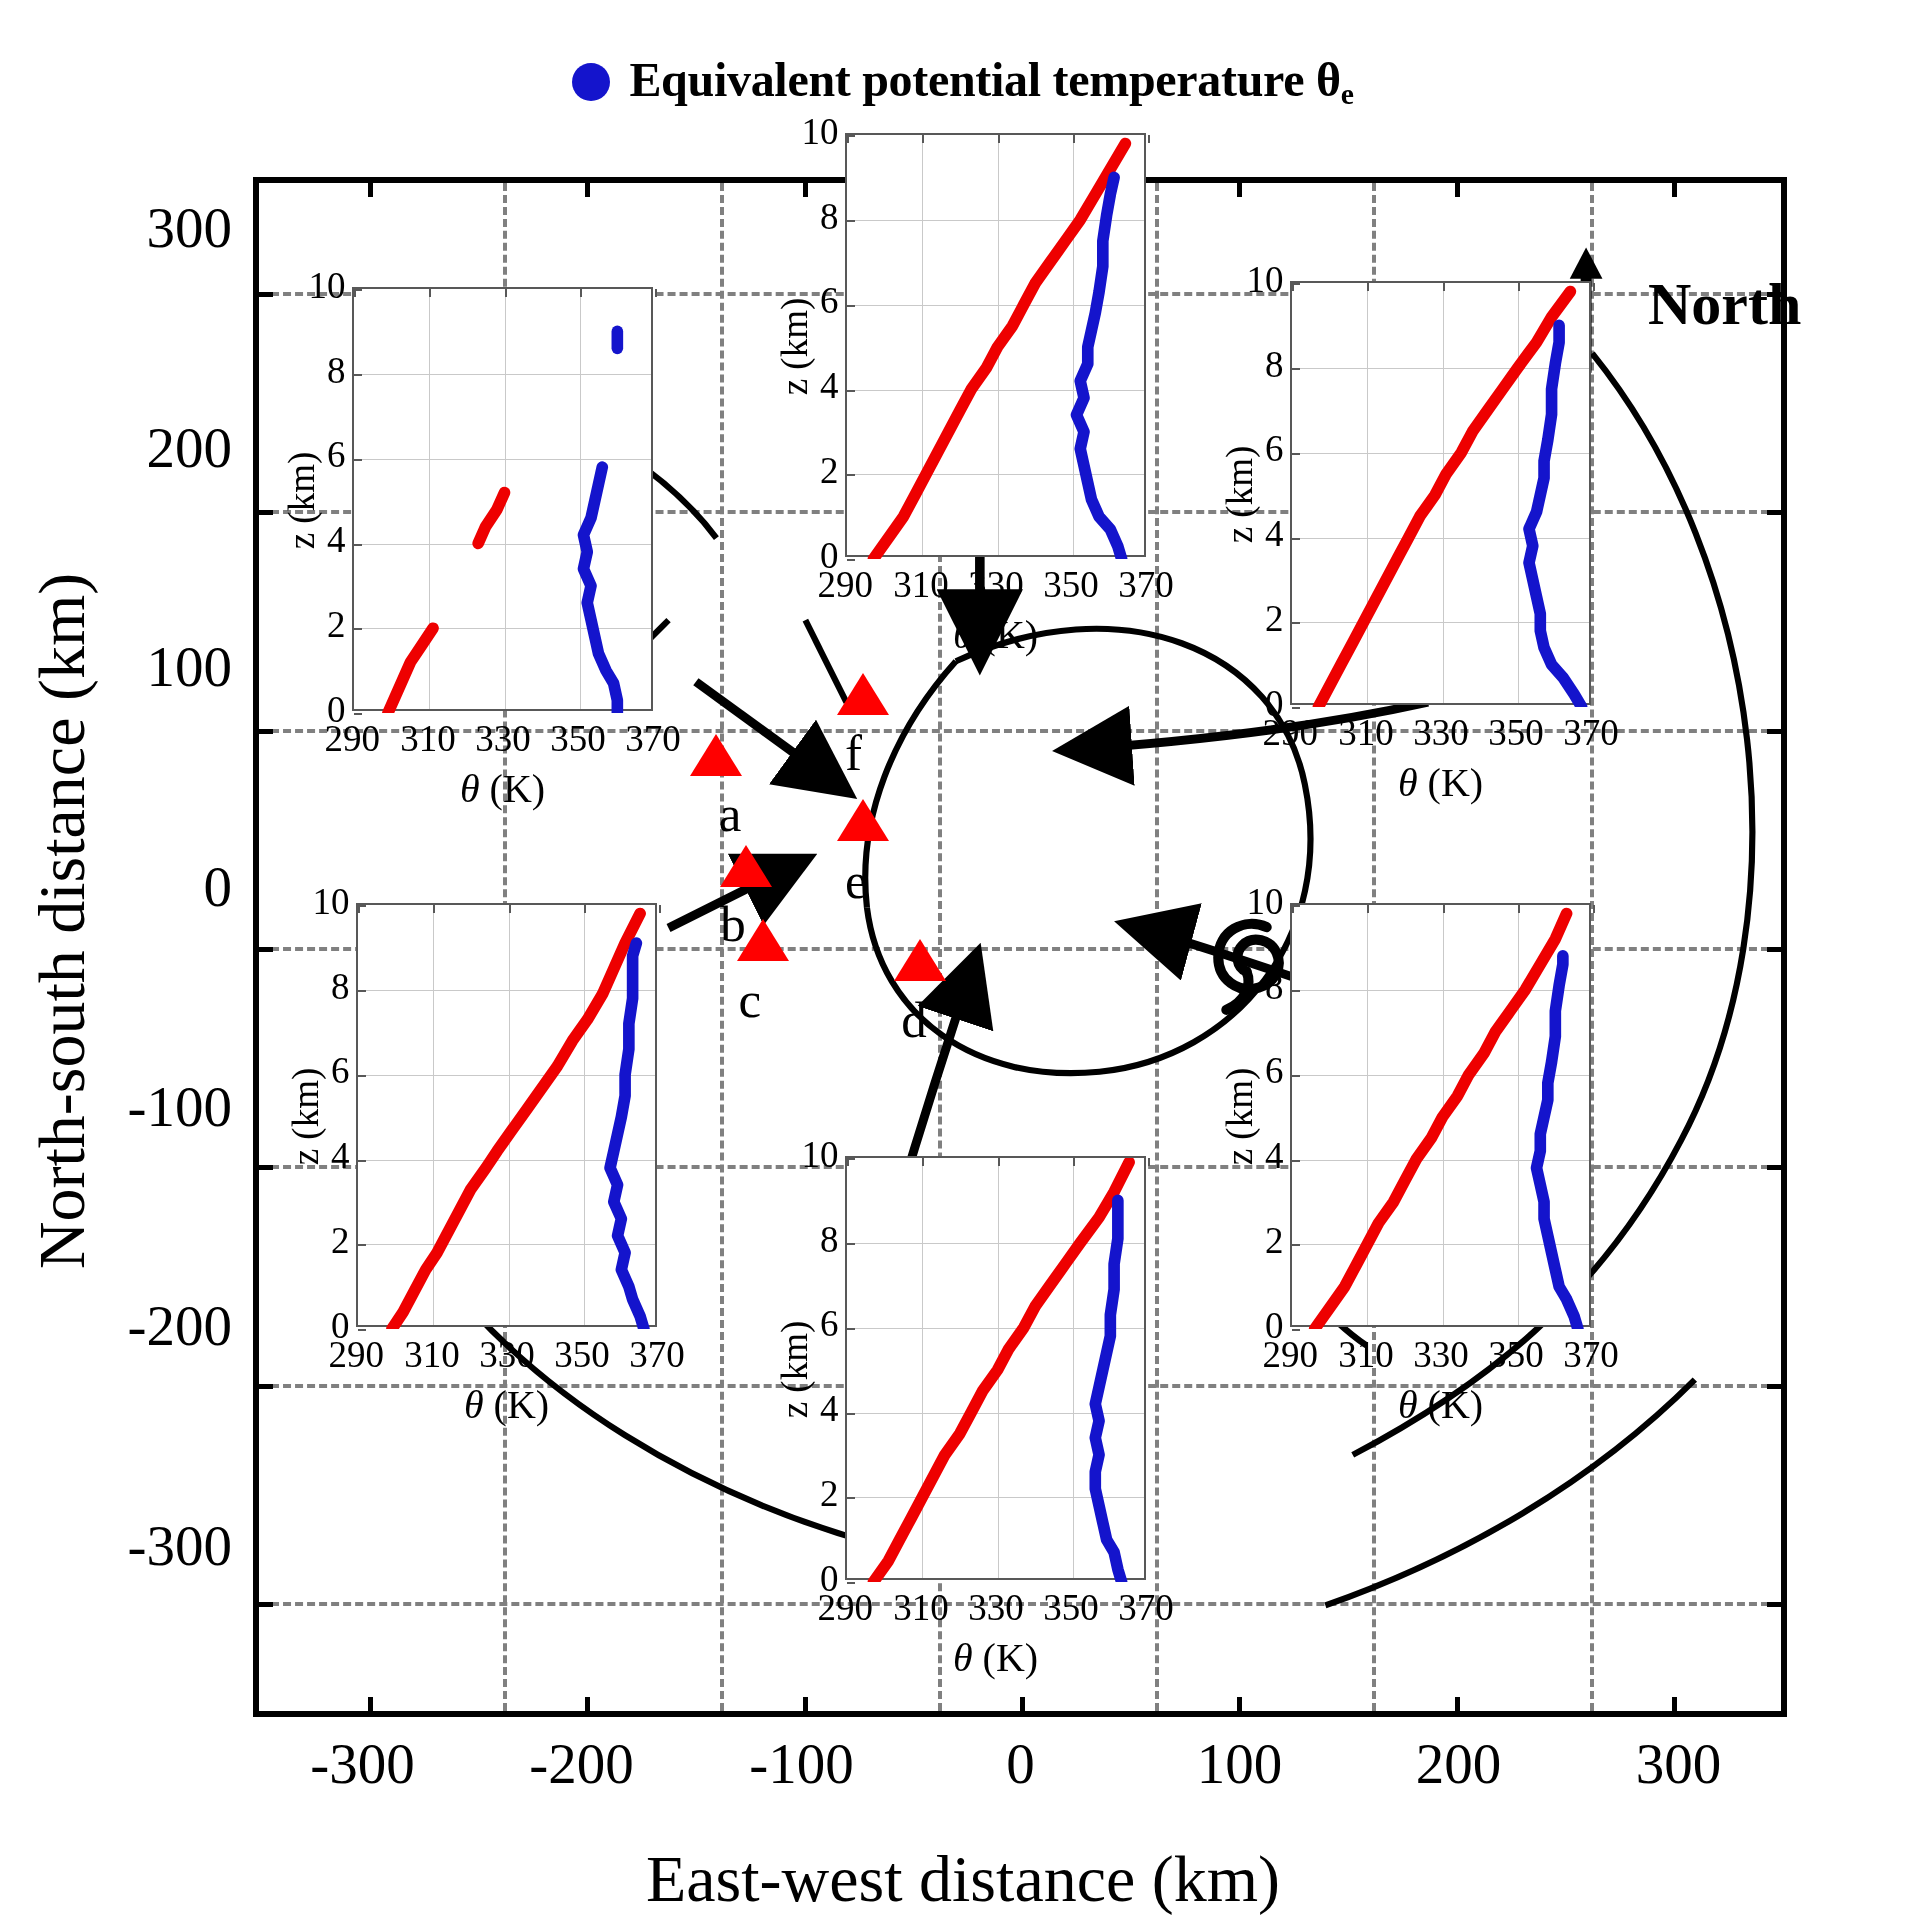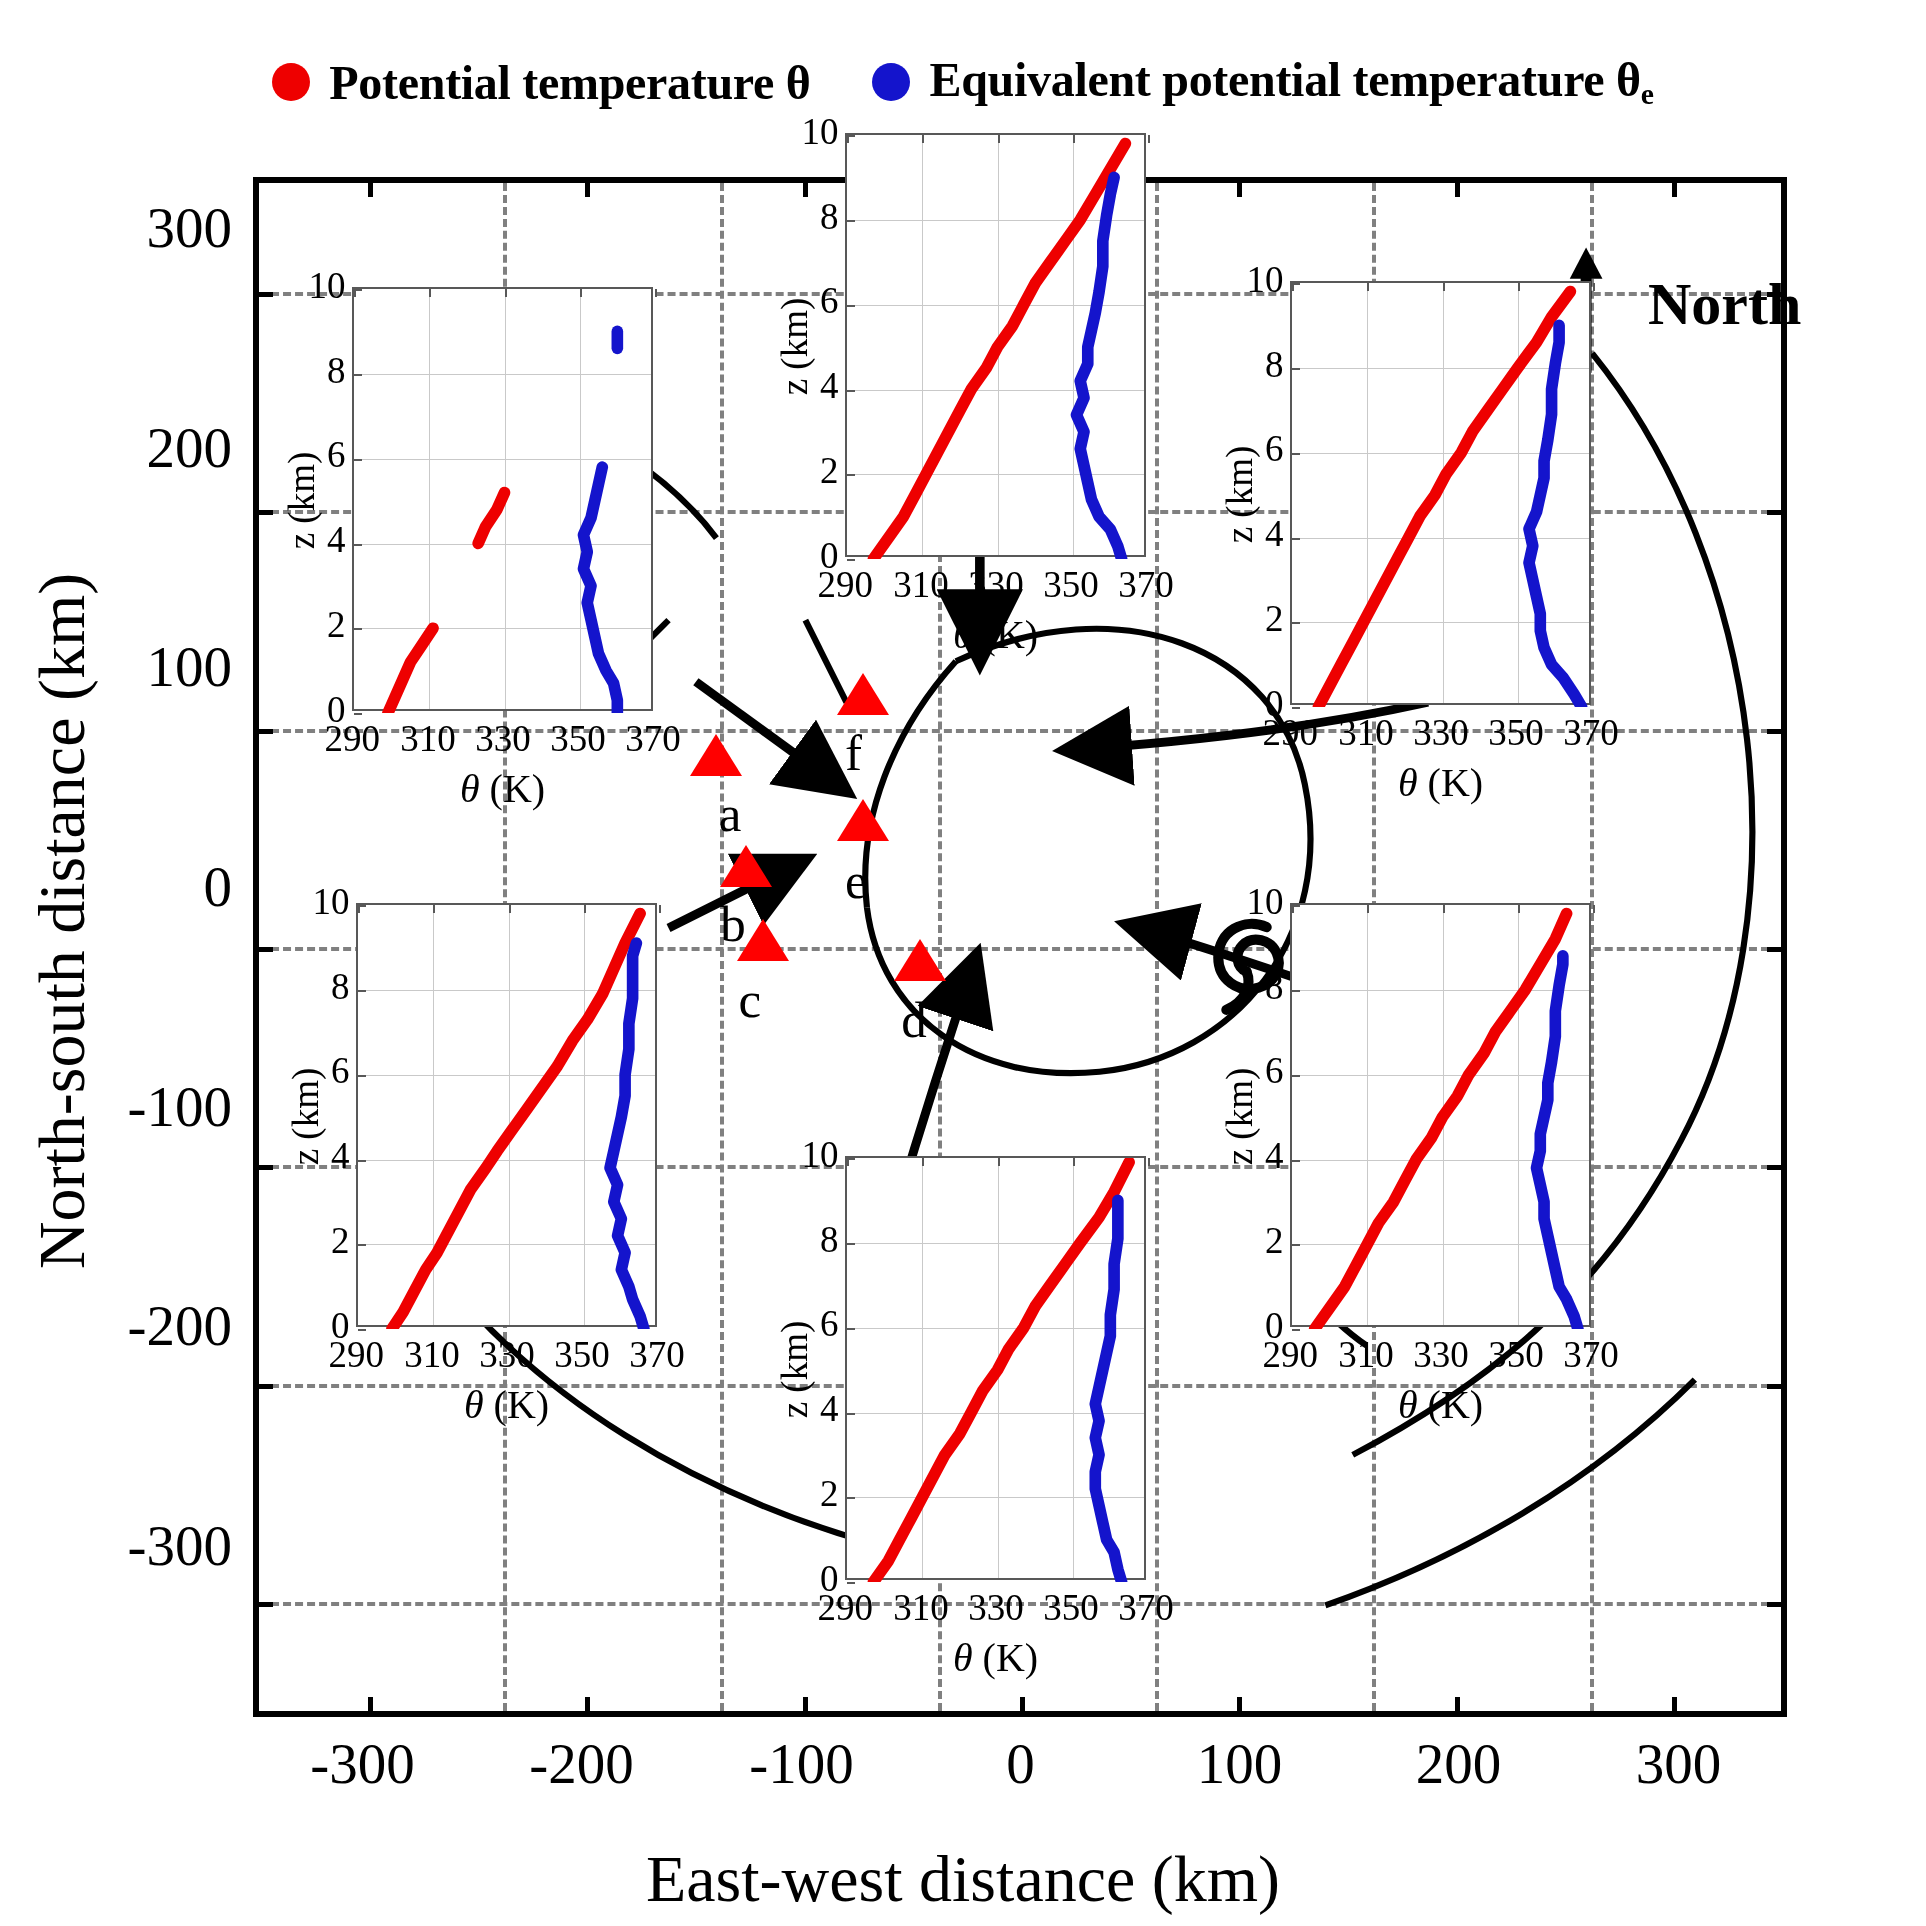--- a/index.html
+++ b/index.html
@@ -54,24 +54,20 @@
   .itk{position:absolute;width:0;border-left:2.1px solid #585858;height:8.2px;}
   .itky{position:absolute;height:0;border-top:2.1px solid #585858;width:8.2px;left:0;}
   svg{display:block;}
   .vortex{position:absolute;}
 </style>
 </head>
 <body>
 
 <div id="legend">
   <div class="leg-item">
-    <span class="leg-dot" style="background:#ee0000"></span>
-    <span class="leg-txt">Potential temperature θ</span>
-  </div>
-  <div class="leg-item">
     <span class="leg-dot" style="background:#1414cc"></span>
     <span class="leg-txt"><span>Equivalent potential temperature θ</span><sub>e</sub></span>
   </div>
 </div>
 
 <div class="abs" id="mainframe">
 
   <div class="grid-v" style="left:16.02%"></div>
   <div class="grid-v" style="left:30.3%"></div>
   <div class="grid-v" style="left:44.58%"></div>

